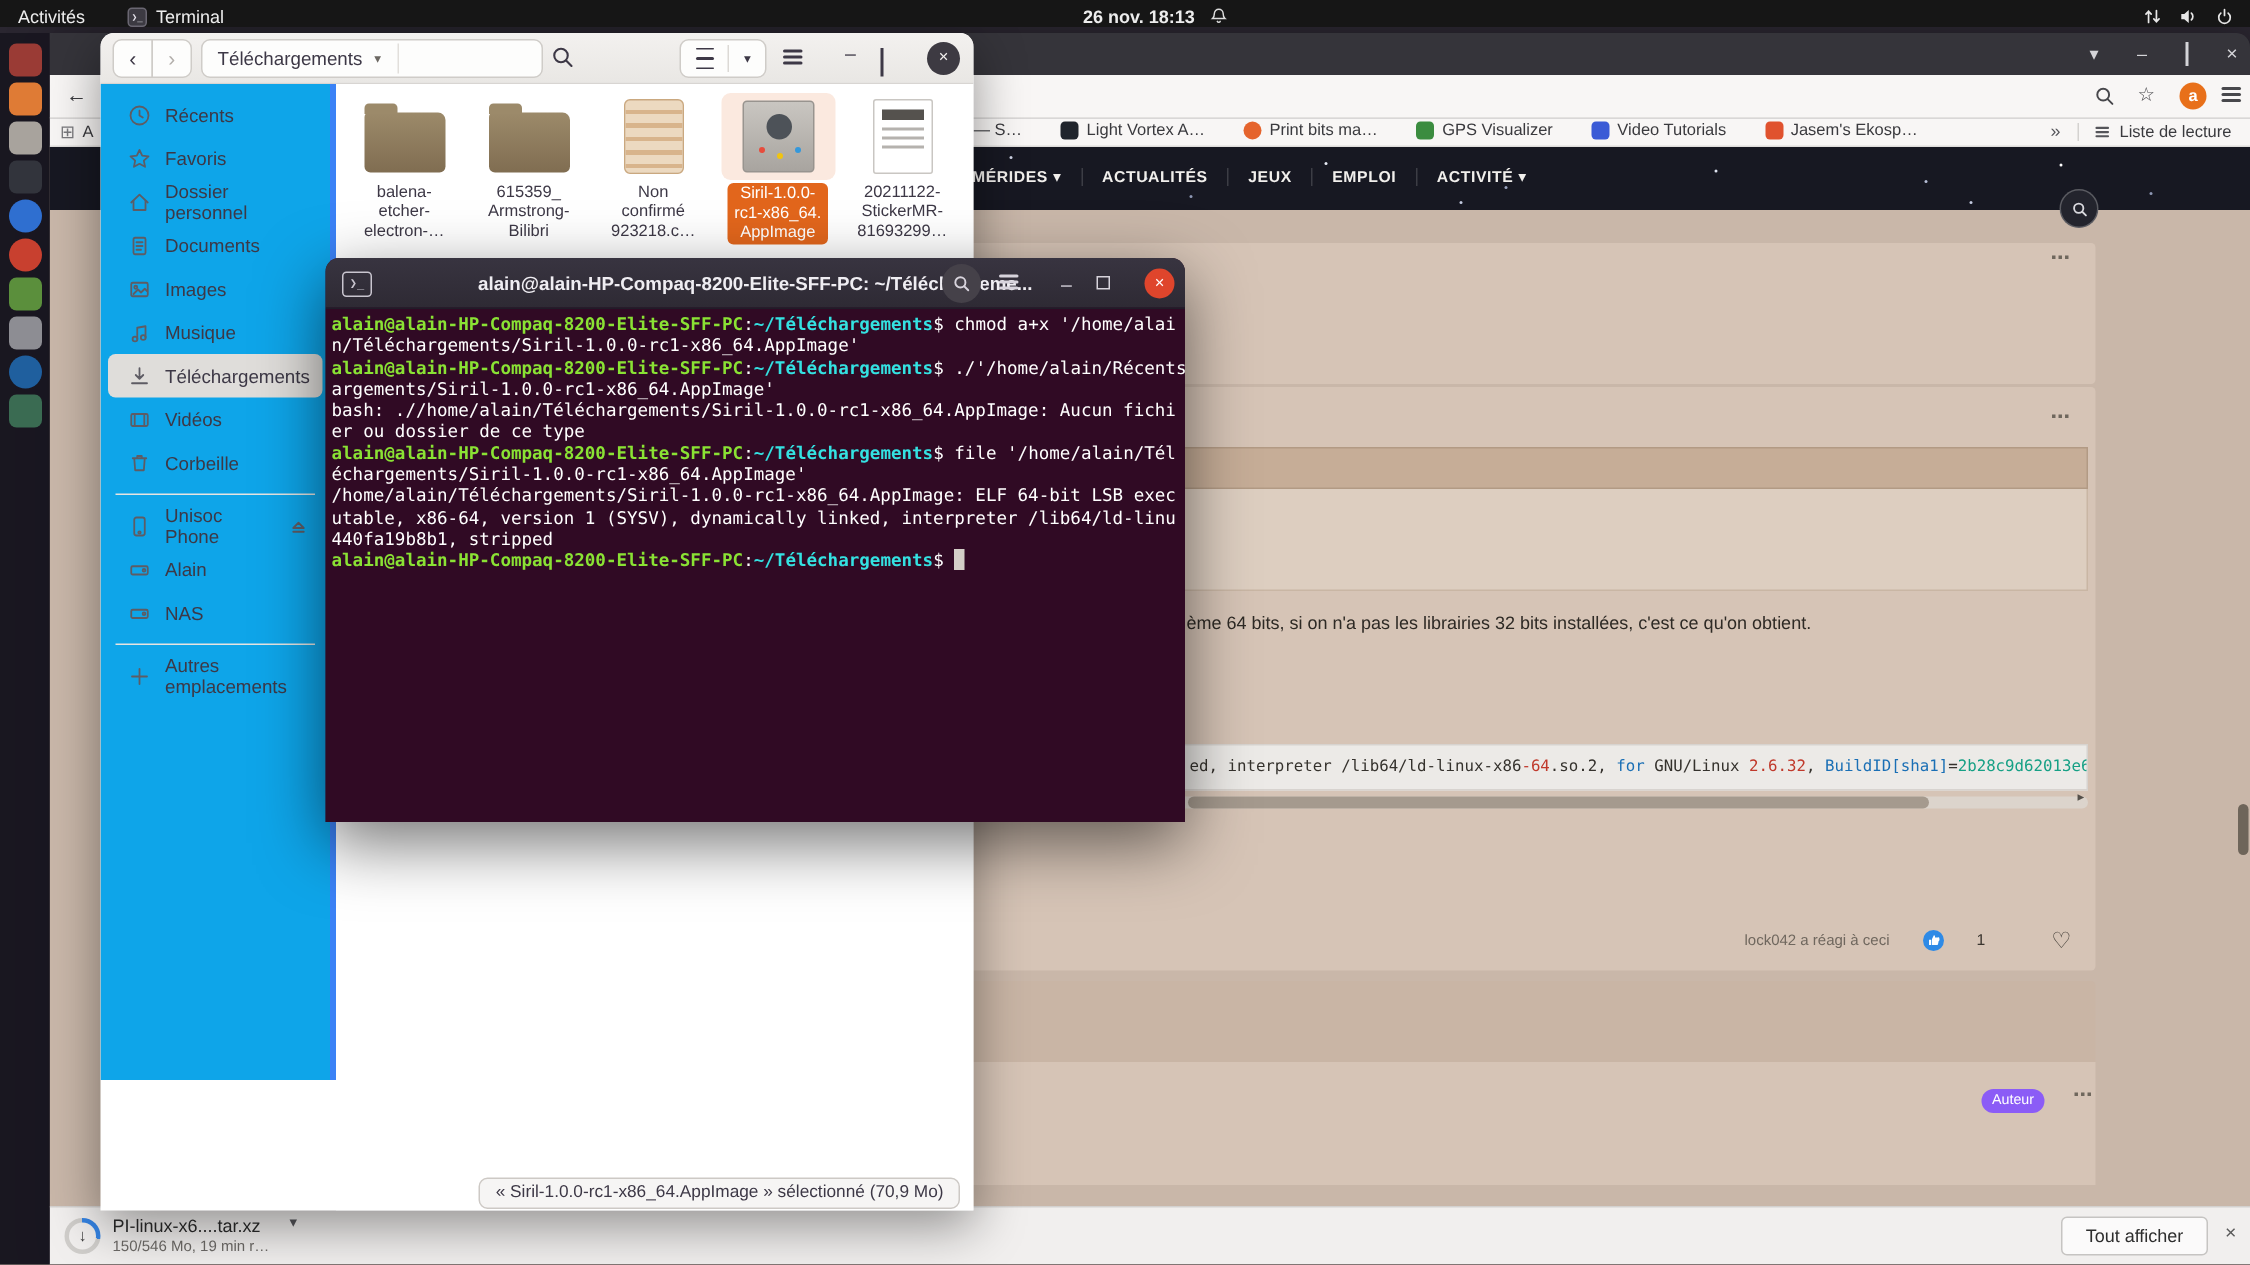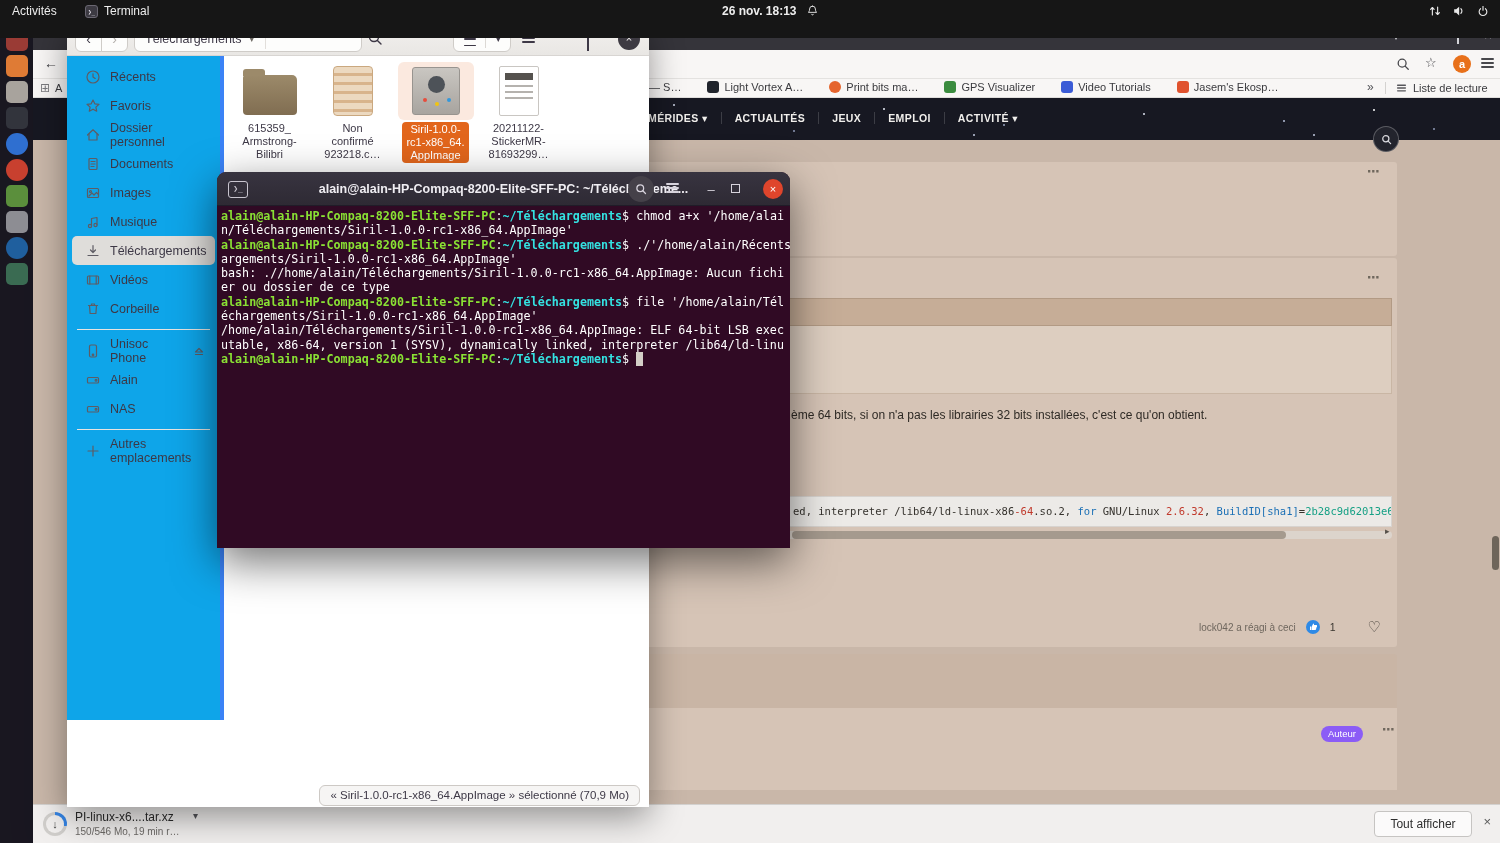--- a/index.html
+++ b/index.html
@@ -3,21 +3,21 @@
 <meta charset="utf-8">
 <style>
   *{margin:0;padding:0;box-sizing:border-box}
   html,body{width:1500px;height:843px}
   body{position:relative;overflow:hidden;background:#2a2630;font-family:"Liberation Sans","DejaVu Sans",sans-serif;-webkit-font-smoothing:antialiased}
   .abs{position:absolute}
   .win{position:absolute;overflow:hidden}
   svg{display:block}
 
   
-  .topbar{left:0;top:0;width:1500px;height:38px;background:#161616;z-index:60;color:#ededed;font-size:12px}
+  .topbar{left:0;top:0;width:1500px;height:18px;background:#161616;z-index:60;color:#ededed;font-size:12px}
   .topbar .item{position:absolute;top:0;height:22px;line-height:22px}
 
   
   .dock{left:0;top:22px;width:33px;height:821px;background:rgba(24,22,32,.95);z-index:55;padding-top:7px}
   .dock-app{width:22px;height:22px;border-radius:5px;margin:0 auto 4px auto}
 
   
   .ff{left:33px;top:22px;width:1467px;height:821px;z-index:10;border-radius:0 9px 0 0;box-shadow:0 6px 30px rgba(0,0,0,.45)}
   .ff-tabbar{left:0;top:0;width:1467px;height:28px;background:#35343a;border-radius:0 9px 0 0}
   .ff-ctl{position:absolute;top:5px;width:18px;height:18px;line-height:18px;text-align:center;color:#d4d4d8;font-size:12px}
@@ -189,21 +189,21 @@
     <div class="card" style="top:160px;height:389px">
       <div class="dots" style="right:16px;top:12px">⋯</div>
       <div class="quote-head" style="left:553px;top:40px;width:736px;height:28px"></div>
       <div class="quote-body" style="left:553px;top:68px;width:736px;height:68px"></div>
       <div class="abs" style="left:688px;top:150px;font-size:12px;color:#2e2a25">ème 64 bits, si on n'a pas les librairies 32 bits installées, c'est ce qu'on obtient.</div>
       <div class="codebox" style="left:553px;top:238px;width:736px;height:31px;line-height:29px;padding-left:136px"><span><span class="cc-plain">ed, interpreter /lib64/ld-linux-x86</span><span class="cc-num">-64</span><span class="cc-plain">.so.2, </span><span class="cc-kw">for</span><span class="cc-plain"> GNU/Linux </span><span class="cc-num">2.6.32</span><span class="cc-plain">, </span><span class="cc-kw">BuildID[sha1]</span><span class="cc-plain">=</span><span class="cc-str">2b28c9d62013e6b5542a1920e2bcc440fa</span></span></div>
       <div class="hsb-track" style="left:553px;top:273px;width:736px;height:8px">
         <div class="hsb-thumb" style="left:136px;width:494px"></div>
       </div>
       <div class="abs" style="left:1282px;top:268px;font-size:9px;color:#55504a">▸</div>
-      <div class="abs" style="right:16px;top:360px;display:flex;align-items:center;gap:10px">
+      <div class="abs" style="right:16px;top:360px;display:flex;align-items:center;gap:22px">
         <span style="font-size:10px;color:#6f675e">lock042 a réagi à ceci</span>
         <span class="badge-like">
           <svg width="8" height="8" viewBox="0 0 16 16" fill="#fff">
               <path d="M2 7h3v7H2zM6 14h6.5c.8 0 1.5-.6 1.6-1.4l.8-4A1.5 1.5 0 0 0 13.4 4H10V2.5A1.5 1.5 0 0 0 8.5 1L6 6z"></path>
             </svg>
         </span>
         <span style="font-size:10.5px;color:#3a352f">1</span>
         <span style="margin-left:22px;font-size:15px;color:#46413b">♡</span>
       </div>
     </div>
@@ -387,20 +387,30 @@
           <svg width="16" height="16" viewBox="0 0 16 16" fill="none" stroke="#5e5c64" stroke-width="1.2" stroke-linecap="round" stroke-linejoin="round">
             <path d="M8 3v10M3 8h10"></path>
           </svg>
         </span>
         <span class="sb-lb">Autres emplacements</span>
       </div>
     </div>
 
   <div class="abs files-content">
     <div class="files-grid">
+        <div class="file-item">
+          <div class="fi-iconzone">
+            <div class="icn-folder"></div>
+          </div>
+          <div class="fi-label">
+            <div>balena-</div>
+            <div>etcher-</div>
+            <div>electron-…</div>
+          </div>
+        </div>
         <div class="file-item">
           <div class="fi-iconzone">
             <div class="icn-folder docs"></div>
           </div>
           <div class="fi-label">
             <div>615359_</div>
             <div>Armstrong-</div>
             <div>Bilibri</div>
           </div>
         </div>
@@ -489,20 +499,21 @@
       <div class="tline"><span class="tc-user">alain@alain-HP-Compaq-8200-Elite-SFF-PC</span><span class="tc-fg">:</span><span class="tc-path">~/Téléchargements</span><span class="tc-fg">$ chmod a+x '/home/alai</span></div>
       <div class="tline"><span class="tc-fg">n/Téléchargements/Siril-1.0.0-rc1-x86_64.AppImage'</span></div>
       <div class="tline"><span class="tc-user">alain@alain-HP-Compaq-8200-Elite-SFF-PC</span><span class="tc-fg">:</span><span class="tc-path">~/Téléchargements</span><span class="tc-fg">$ ./'/home/alain/Récents</span></div>
       <div class="tline"><span class="tc-fg">argements/Siril-1.0.0-rc1-x86_64.AppImage'</span></div>
       <div class="tline"><span class="tc-fg">bash: .//home/alain/Téléchargements/Siril-1.0.0-rc1-x86_64.AppImage: Aucun fichi</span></div>
       <div class="tline"><span class="tc-fg">er ou dossier de ce type</span></div>
       <div class="tline"><span class="tc-user">alain@alain-HP-Compaq-8200-Elite-SFF-PC</span><span class="tc-fg">:</span><span class="tc-path">~/Téléchargements</span><span class="tc-fg">$ file '/home/alain/Tél</span></div>
       <div class="tline"><span class="tc-fg">échargements/Siril-1.0.0-rc1-x86_64.AppImage'</span></div>
       <div class="tline"><span class="tc-fg">/home/alain/Téléchargements/Siril-1.0.0-rc1-x86_64.AppImage: ELF 64-bit LSB exec</span></div>
       <div class="tline"><span class="tc-fg">utable, x86-64, version 1 (SYSV), dynamically linked, interpreter /lib64/ld-linu</span></div>
+      <div class="tline"><span class="tc-fg">440fa19b8b1, stripped</span></div>
       <div class="tline"><span class="tc-user">alain@alain-HP-Compaq-8200-Elite-SFF-PC</span><span class="tc-fg">:</span><span class="tc-path">~/Téléchargements</span><span class="tc-fg">$ </span><span class="tc-cursor"> </span></div>
     </div>
 </div>
 
 <div class="win dock">
     <div>
       <div class="dock-app" style="background: rgb(154, 59, 53);"></div>
       <div class="dock-app" style="background: rgb(223, 123, 53);"></div>
       <div class="dock-app" style="background: rgb(168, 163, 157);"></div>
       <div class="dock-app" style="background: rgb(50, 52, 60);"></div>

